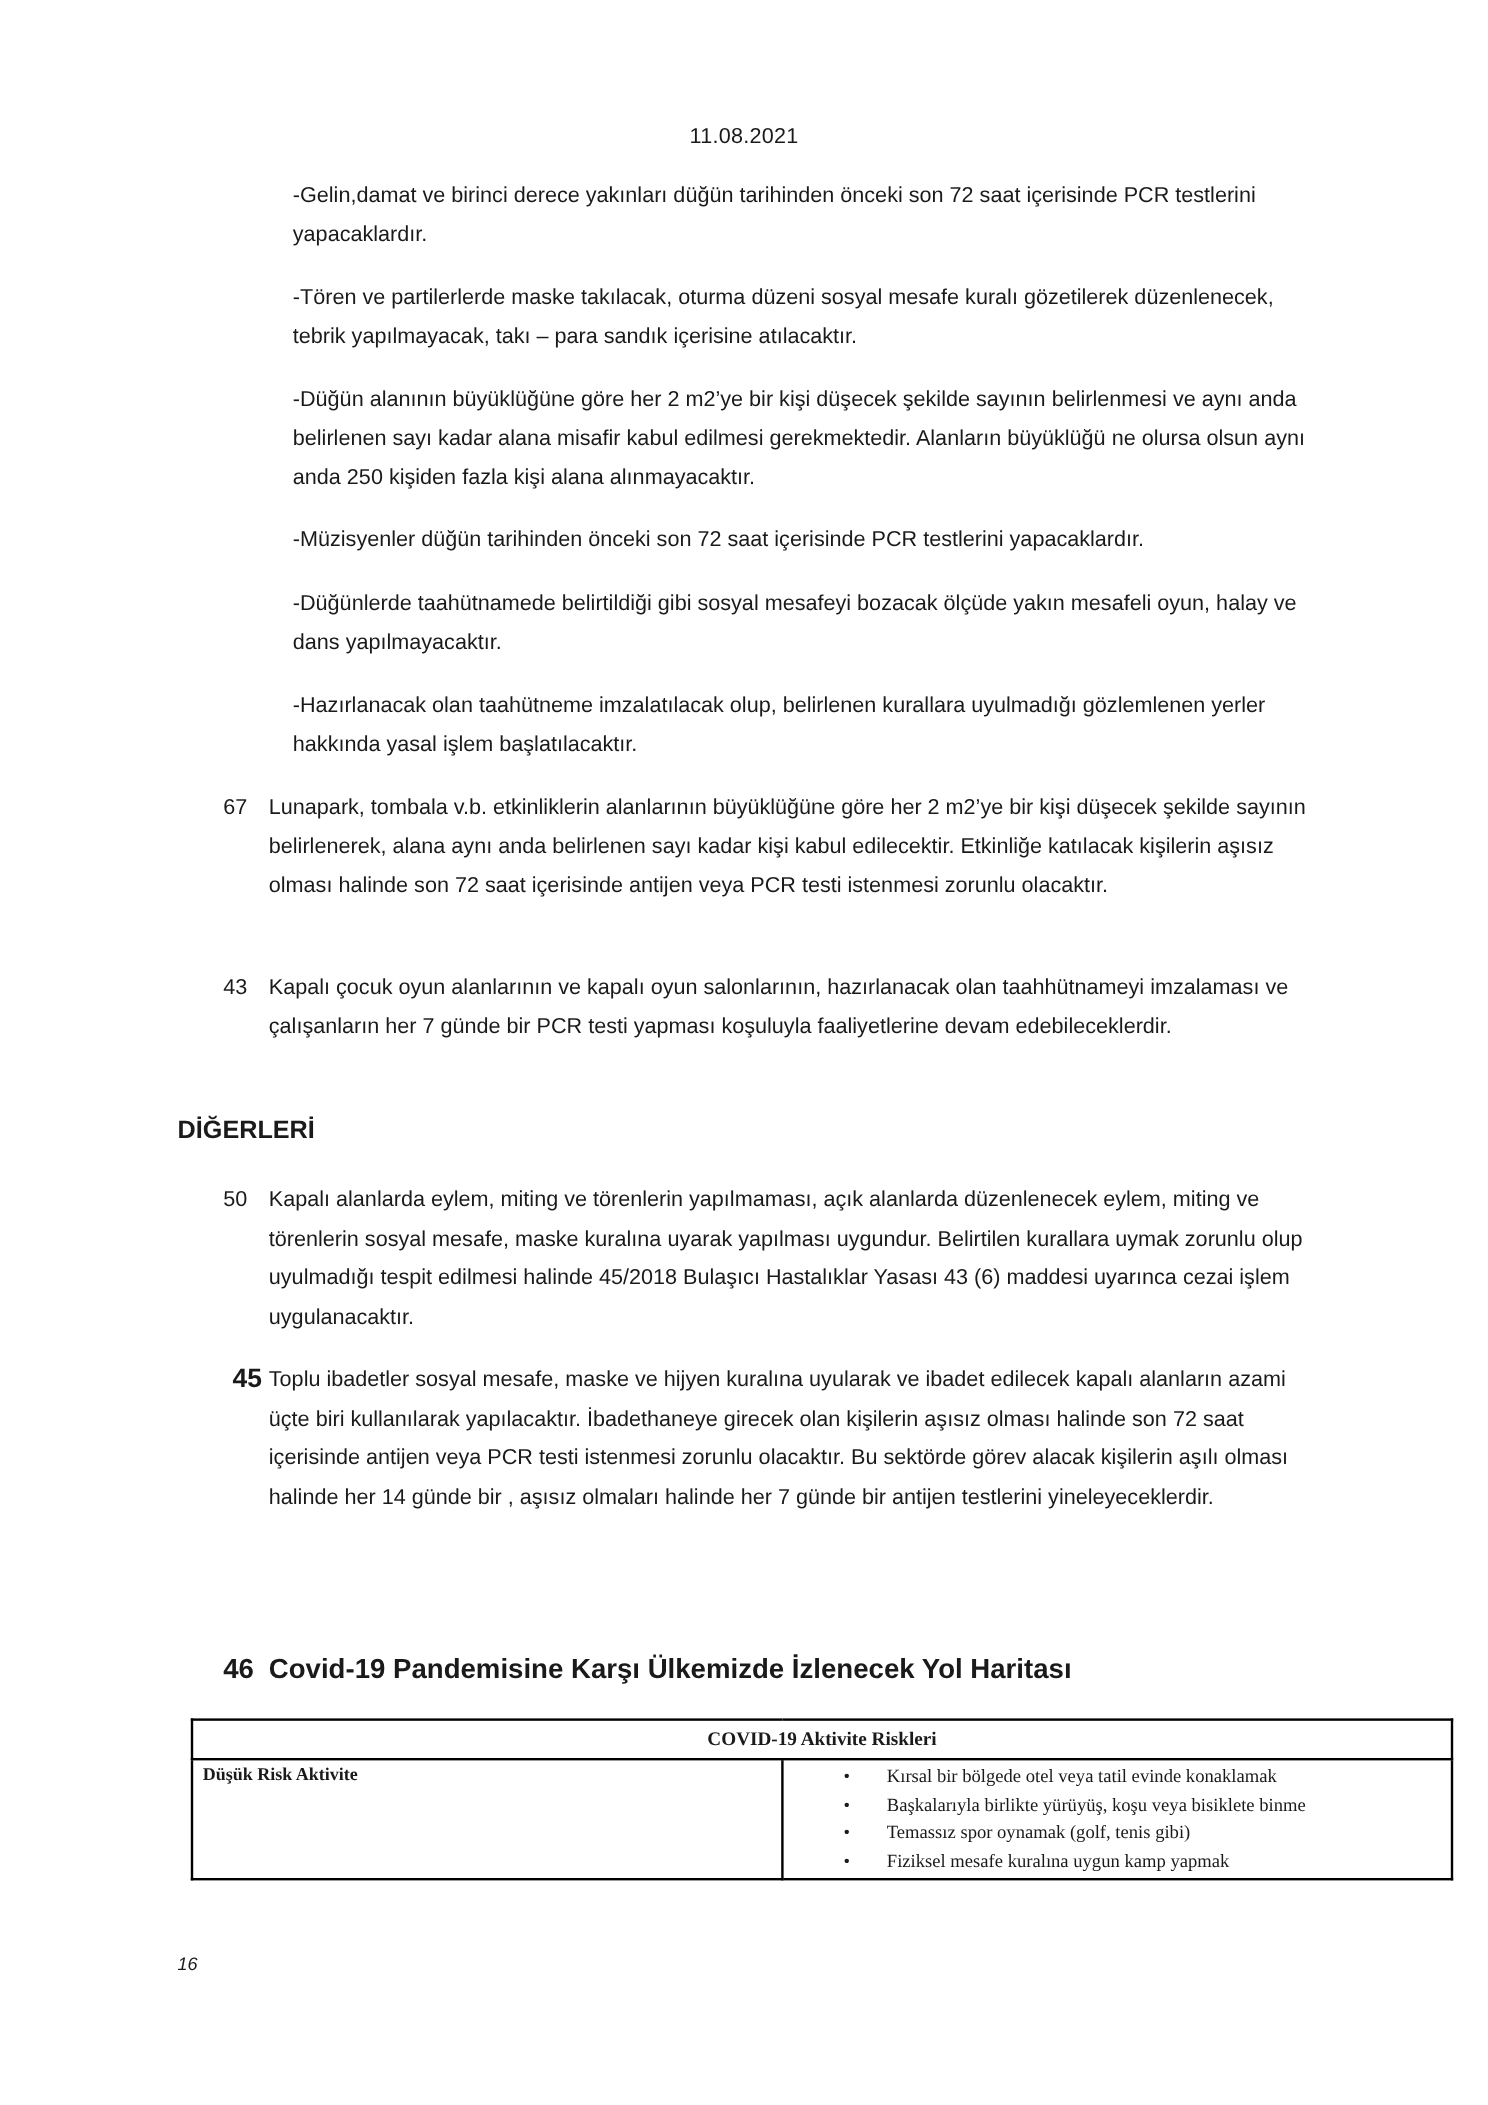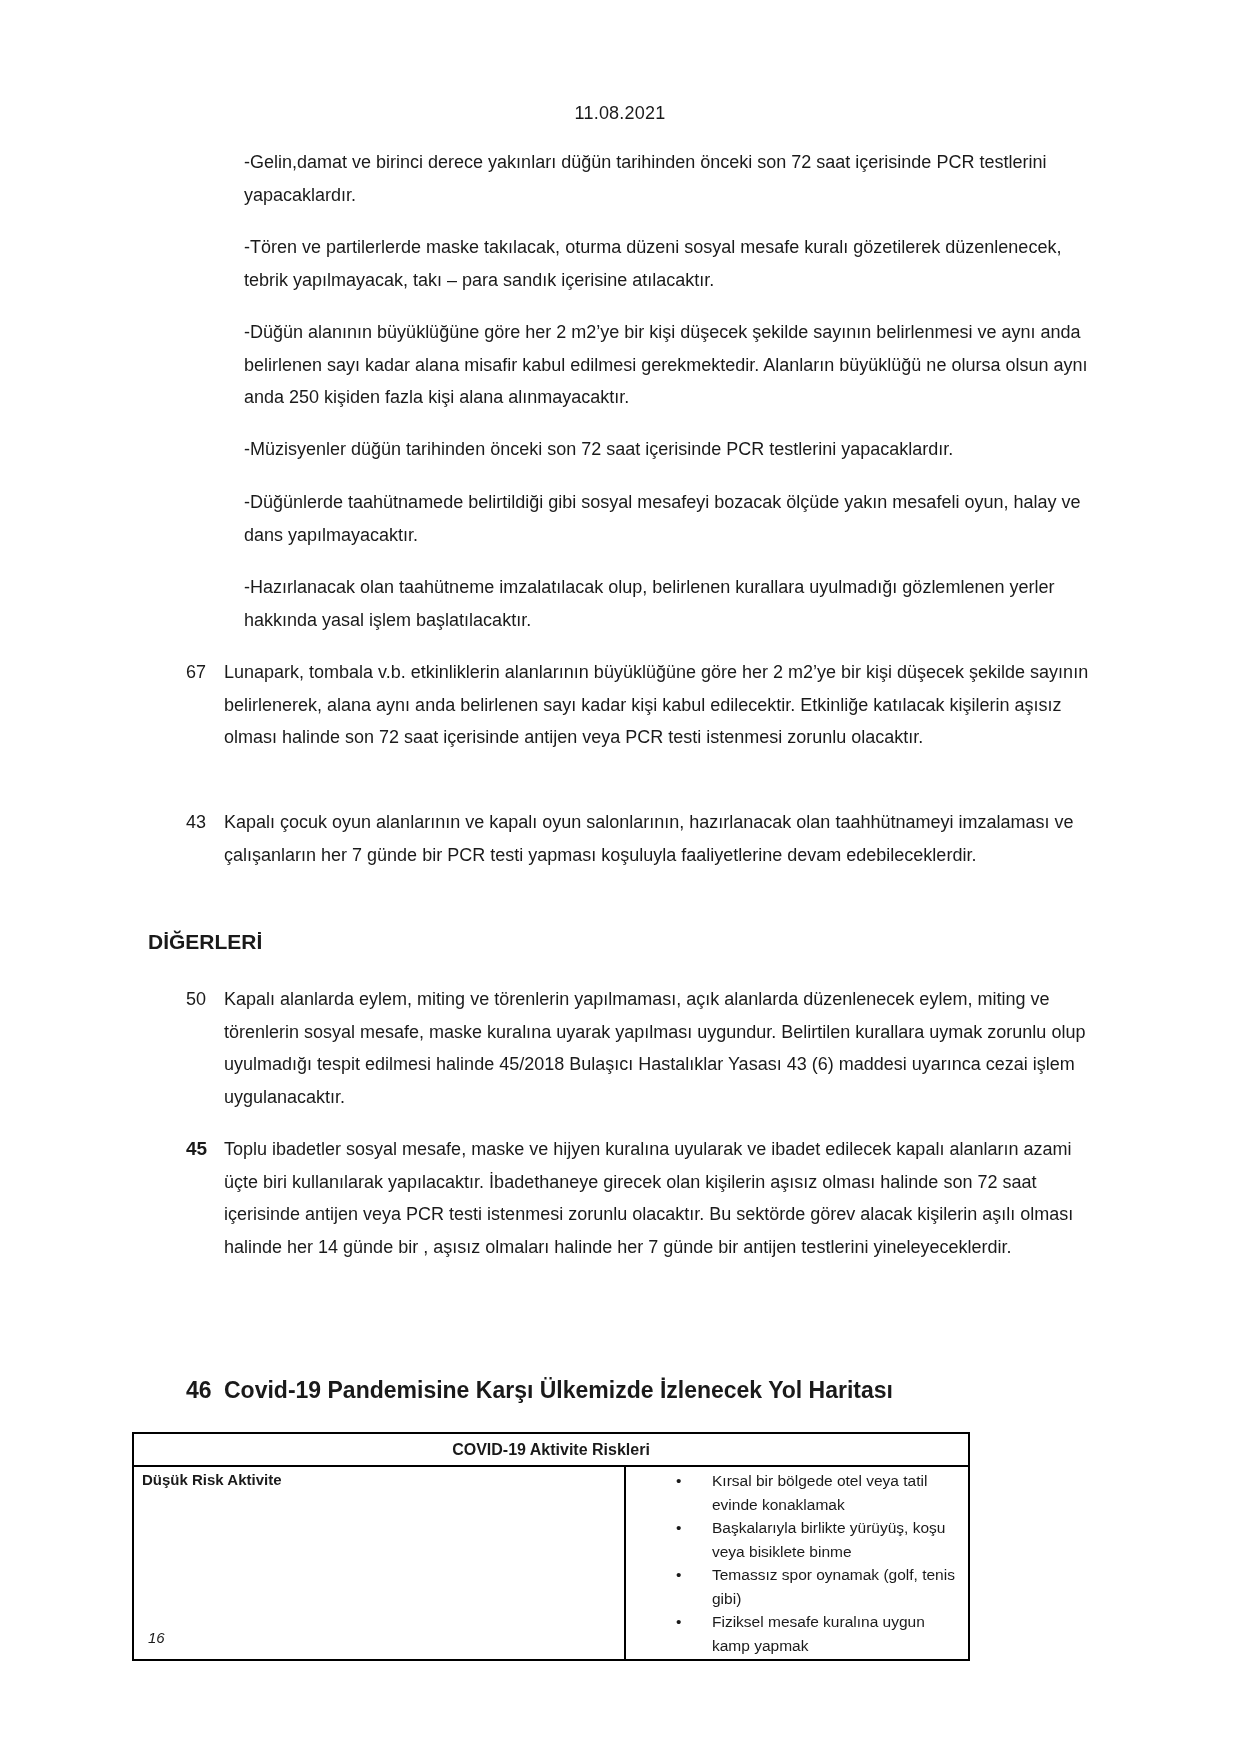--- a/index.html
+++ b/index.html
@@ -3,27 +3,27 @@
 <meta charset="utf-8">
 <style>
   html, body { margin: 0; padding: 0; background: #ffffff; }
   body { width: 1240px; height: 1754px; position: relative; overflow: hidden;
          font-family: "Liberation Sans", sans-serif; color: #1a1a1a; }
   .date { position: absolute; top: 103px; left: 0; width: 1240px; text-align: center;
           font-size: 18px; letter-spacing: 0.2px; }
   .sub { position: absolute; left: 244px; width: 860px; font-size: 18px; line-height: 32.5px; }
   .num-item { position: absolute; left: 186px; width: 918px; font-size: 18px; line-height: 32.5px; }
   .num-item .num { position: absolute; left: 0; top: 0; width: 40px; }
-  .num-item .num.bold { font-weight: bold; font-size: 19px; }
+  .num-item .num.bold { font-weight: bold; font-size: 22px; text-align: center; }
   .num-item .txt { margin-left: 38px; display: block; }
   .section-heading { position: absolute; left: 148px; top: 930px; font-size: 21px; font-weight: bold; }
   .big-heading { position: absolute; left: 186px; top: 1377px; font-size: 23px; font-weight: bold; }
   .big-heading .bn { display: inline-block; width: 38px; }
-  table.risk { position: absolute; left: 132px; top: 1432px; width: 838px; border-collapse: collapse;
-               font-size: 15px; }
+  table.risk { position: absolute; left: 159px; top: 1432px; width: 1052px; border-collapse: collapse;
+               font-size: 15px; font-family: Liberation Serif, serif; }
   table.risk td, table.risk th { border: 2px solid #000; }
   table.risk th { height: 31px; font-weight: bold; font-size: 16px; text-align: center; padding: 0; }
   table.risk td.label { width: 474px; vertical-align: top; font-weight: bold; padding: 4px 8px; font-size: 15px; }
   table.risk td.list { vertical-align: top; padding: 2px 8px 2px 0; }
   table.risk ul { margin: 0; padding-left: 86px; list-style: none; }
   table.risk li { position: relative; line-height: 23.5px; font-size: 15.5px; }
   table.risk li .bullet { position: absolute; left: -36px; top: 0; }
   .page-num { position: absolute; left: 148px; top: 1629px; font-size: 15px; font-style: italic; }
 </style>
 </head>

